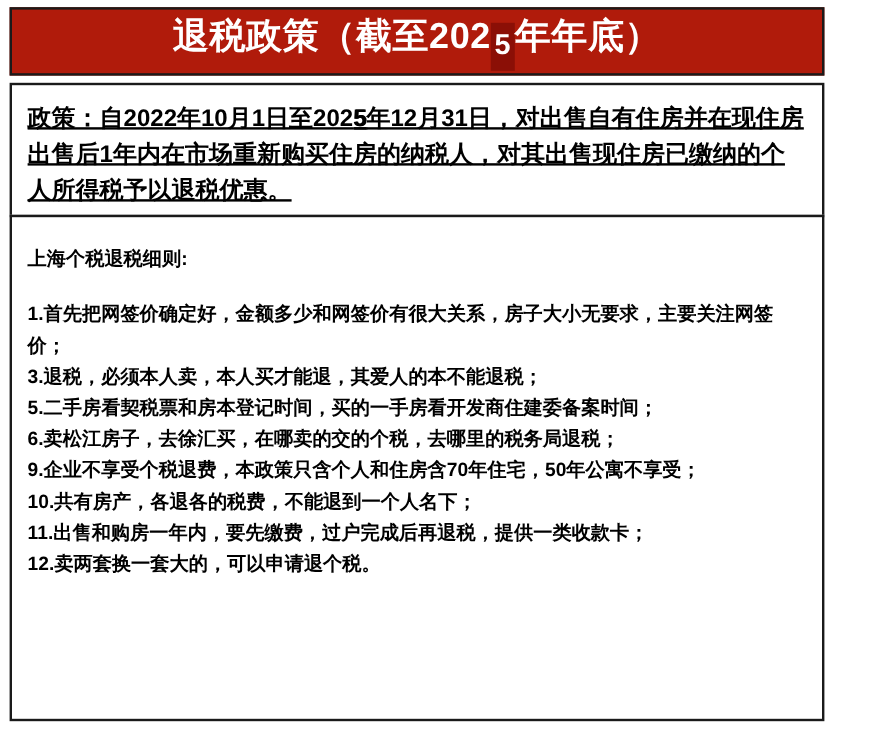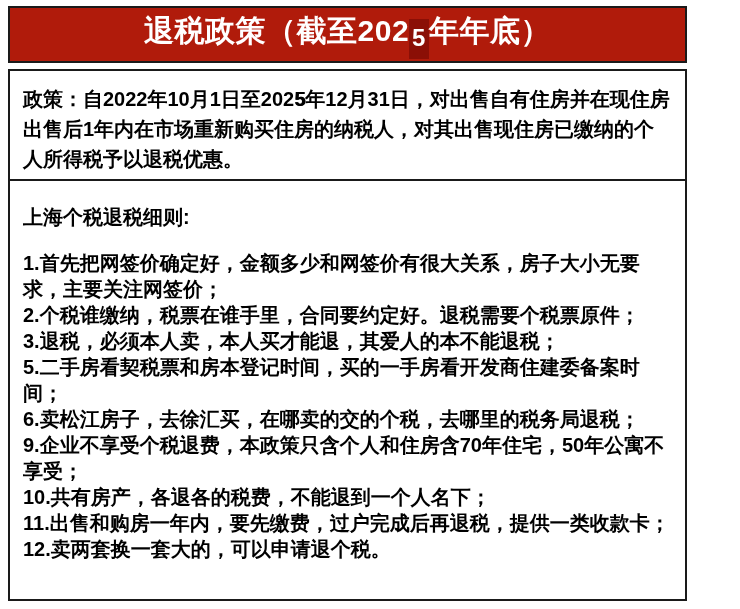--- a/index.html
+++ b/index.html
@@ -46,40 +46,41 @@
     padding: 7px 3px 9px 3px;
     vertical-align: -5px;
   }
 
   
   .policy-box {
     height: 112px;
     border: 2px solid var(--border-color, #1A1A1A);
     background: #ffffff;
     padding: 13px 13px 0 13px;
+    text-decoration: underline;
   }
   .policy-text {
     margin: 0;
     font-size: 20px;
     font-weight: bold;
     line-height: 30px;
   }
   .digit-strong {
     font-weight: 900;
     text-shadow: 0.7px 0 0 currentColor;
   }
 
   
   .details-box {
     height: 422px;
     margin-top: -2px;
     border: 2px solid var(--border-color, #1A1A1A);
     background: #ffffff;
     padding: 23px 12px 0 13px;
-    font-size: 20px;
+    font-size: 16px;
     font-weight: bold;
     line-height: 26px;
   }
   .details-heading {
     margin-bottom: 20px;
   }
   .list-item {
     margin: 0;
   }
   .serif {
@@ -101,21 +102,20 @@
   <div class="policy-box">
     <p class="policy-text">
       <span>政策：自2022年10月1日至202</span><span class="digit-strong">5</span><span>年12月31日，对出售自有住房并在现住房出售后1年内在市场重新购买住房的纳税人，对其出售现住房已缴纳的个人所得税予以退税优惠。</span>
     </p>
   </div>
 
   <div class="details-box">
     <div class="details-heading">上海个税退税细则:</div>
     <div id="details-list">
         <div class="list-item"><span>1.首先把网签价确定好，金额多少和网签价有很大关系，房子大小无要求，主要关注网签价；</span></div>
-        <div class="list-item"><span>2.个税谁缴纳，税票在谁手里，合同要约定好。退税需要个税票原件；</span></div>
         <div class="list-item"><span>3.退税，必须本人卖，本人买才能退，其爱人的本不能退税；</span></div>
         <div class="list-item"><span>5.二手房看契税票和房本登记时间，买的一手房看开发商住建委备案时间；</span></div>
         <div class="list-item"><span>6.卖松江房子，去徐汇买，在哪卖的交的个税，去哪里的税务局退税；</span></div>
         <div class="list-item"><span>9.企业不享受个税退费，本政策只含个人和住房含70年住宅，50年公寓不享受；</span></div>
         <div class="list-item"><span>10.共有房产，各退各的税费，不能退到一个人名下；</span></div>
         <div class="list-item"><span>11.出售和购房一年内，要先缴费，过户完成后再退税，提供一类收款卡；</span></div>
         <div class="list-item"><span>12.卖两套换一套大的，可以申请退个税。</span></div>
       </div>
   </div>
 

